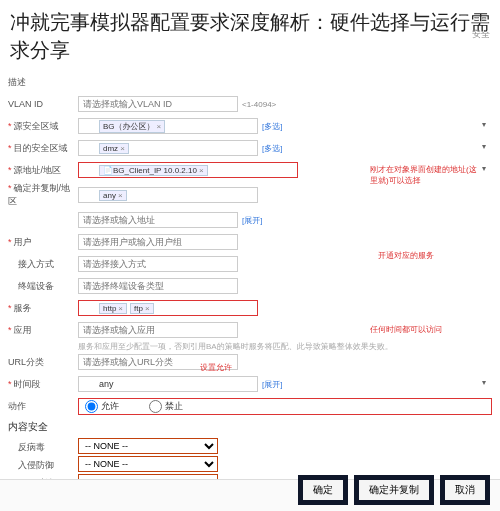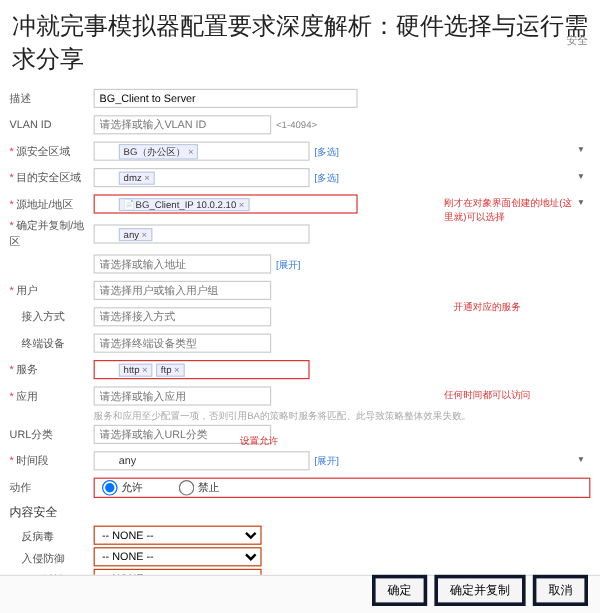--- a/index.html
+++ b/index.html
@@ -2,57 +2,56 @@
 <html><head>
 <meta charset="utf-8">
 <style>
 *{box-sizing:border-box;margin:0;padding:0;font-family:"Microsoft YaHei",sans-serif}
 body{width:500px;height:511px;overflow:hidden;background:#fff;font-size:10px;color:#333}
 .title{font-size:20px;padding:8px 10px;line-height:1.4;color:#222}
 .form{padding:0 8px;position:relative}
 .row{display:flex;align-items:center;min-height:20px;margin-bottom:2px}
 .lbl{width:70px;font-size:9px;color:#555;text-align:left;padding-right:4px}
 .ctrl{flex:1;position:relative}
-.inp{width:148px;height:16px;border:1px solid #ccc;font-size:9px;padding:0 4px;background:#fff}
+.inp{width:160px;height:16px;border:1px solid #ccc;font-size:9px;padding:0 4px;background:#fff}
 .inp.wide{width:220px}
 .sel{width:180px;height:16px;border:1px solid #c2410c;font-size:9px;background:#fff;padding:0 2px}
 .none-sel{width:140px}
 .tagbox{display:inline-flex;align-items:center;border:1px solid #ccc;height:16px;padding:0 20px;font-size:9px;background:#fff;min-width:180px}
 .tagbox.red{border:1px solid #d33}
 .tag{background:#eef;border:1px solid #bcd;padding:0 3px;margin-right:3px;display:inline-flex;align-items:center;font-size:8px}
 .tag .x{margin-left:2px;color:#888;font-size:8px}
 .chev{position:absolute;right:6px;top:2px;font-size:8px;color:#666}
 .link{color:#37d;font-size:8px;margin-left:4px}
 .req{color:#d33;margin-right:2px}
 .radio-row{display:flex;gap:30px;align-items:flex-end}
 .radio-row label{font-size:9px;display:flex;align-items:center;gap:3px}
 .redbox{border:1px solid #d33}
 .note{color:#d33;font-size:8px;position:absolute}
 .sec-head{font-size:10px;color:#333;margin:4px 0 2px}
 .range{color:#888;font-size:8px;margin-left:4px}
 .btns{position:absolute;bottom:6px;right:10px;display:flex;gap:6px}
-.btn{border:3px solid #0f172a;background:#f5f5f5;padding:3px 10px;font-size:10px;cursor:pointer}
+.btn{border:5px solid #0f172a;background:#f5f5f5;padding:3px 10px;font-size:10px;cursor:pointer}
 .tabr{position:absolute;top:28px;right:10px;font-size:9px;color:#888}
 .svc-note{color:#aaa;font-size:8px;margin-left:70px;line-height:1.3}
 .content-sec{margin-top:4px}
 .content-row{display:flex;align-items:flex-end;margin-bottom:2px}
 .content-row .clbl{width:70px;font-size:9px;color:#555;padding-left:10px}
 .footer-bar{position:absolute;bottom:0;left:0;right:0;height:32px;border-top:1px solid #ddd;background:#fafafa}
 </style>
 </head>
 <body>
 
 <div class="title">冲就完事模拟器配置要求深度解析：硬件选择与运行需求分享</div>
 <div class="tabr">安全</div>
 
 <div class="form">
 
 <div class="row">
  <span class="lbl">描述</span>
- <div class="ctrl"><input class="inp wide" value="BG_Client to Server" style=""></div>
 </div>
 
 <div class="row">
  <span class="lbl">VLAN ID</span>
  <div class="ctrl"><input class="inp" placeholder="请选择或输入VLAN ID" style=""><span class="range">&lt;1-4094&gt;</span></div>
 </div>
 
 <div class="row">
  <span class="lbl"><span class="req">*</span><span>源安全区域</span></span>
  <div class="ctrl"><div class="tagbox">

